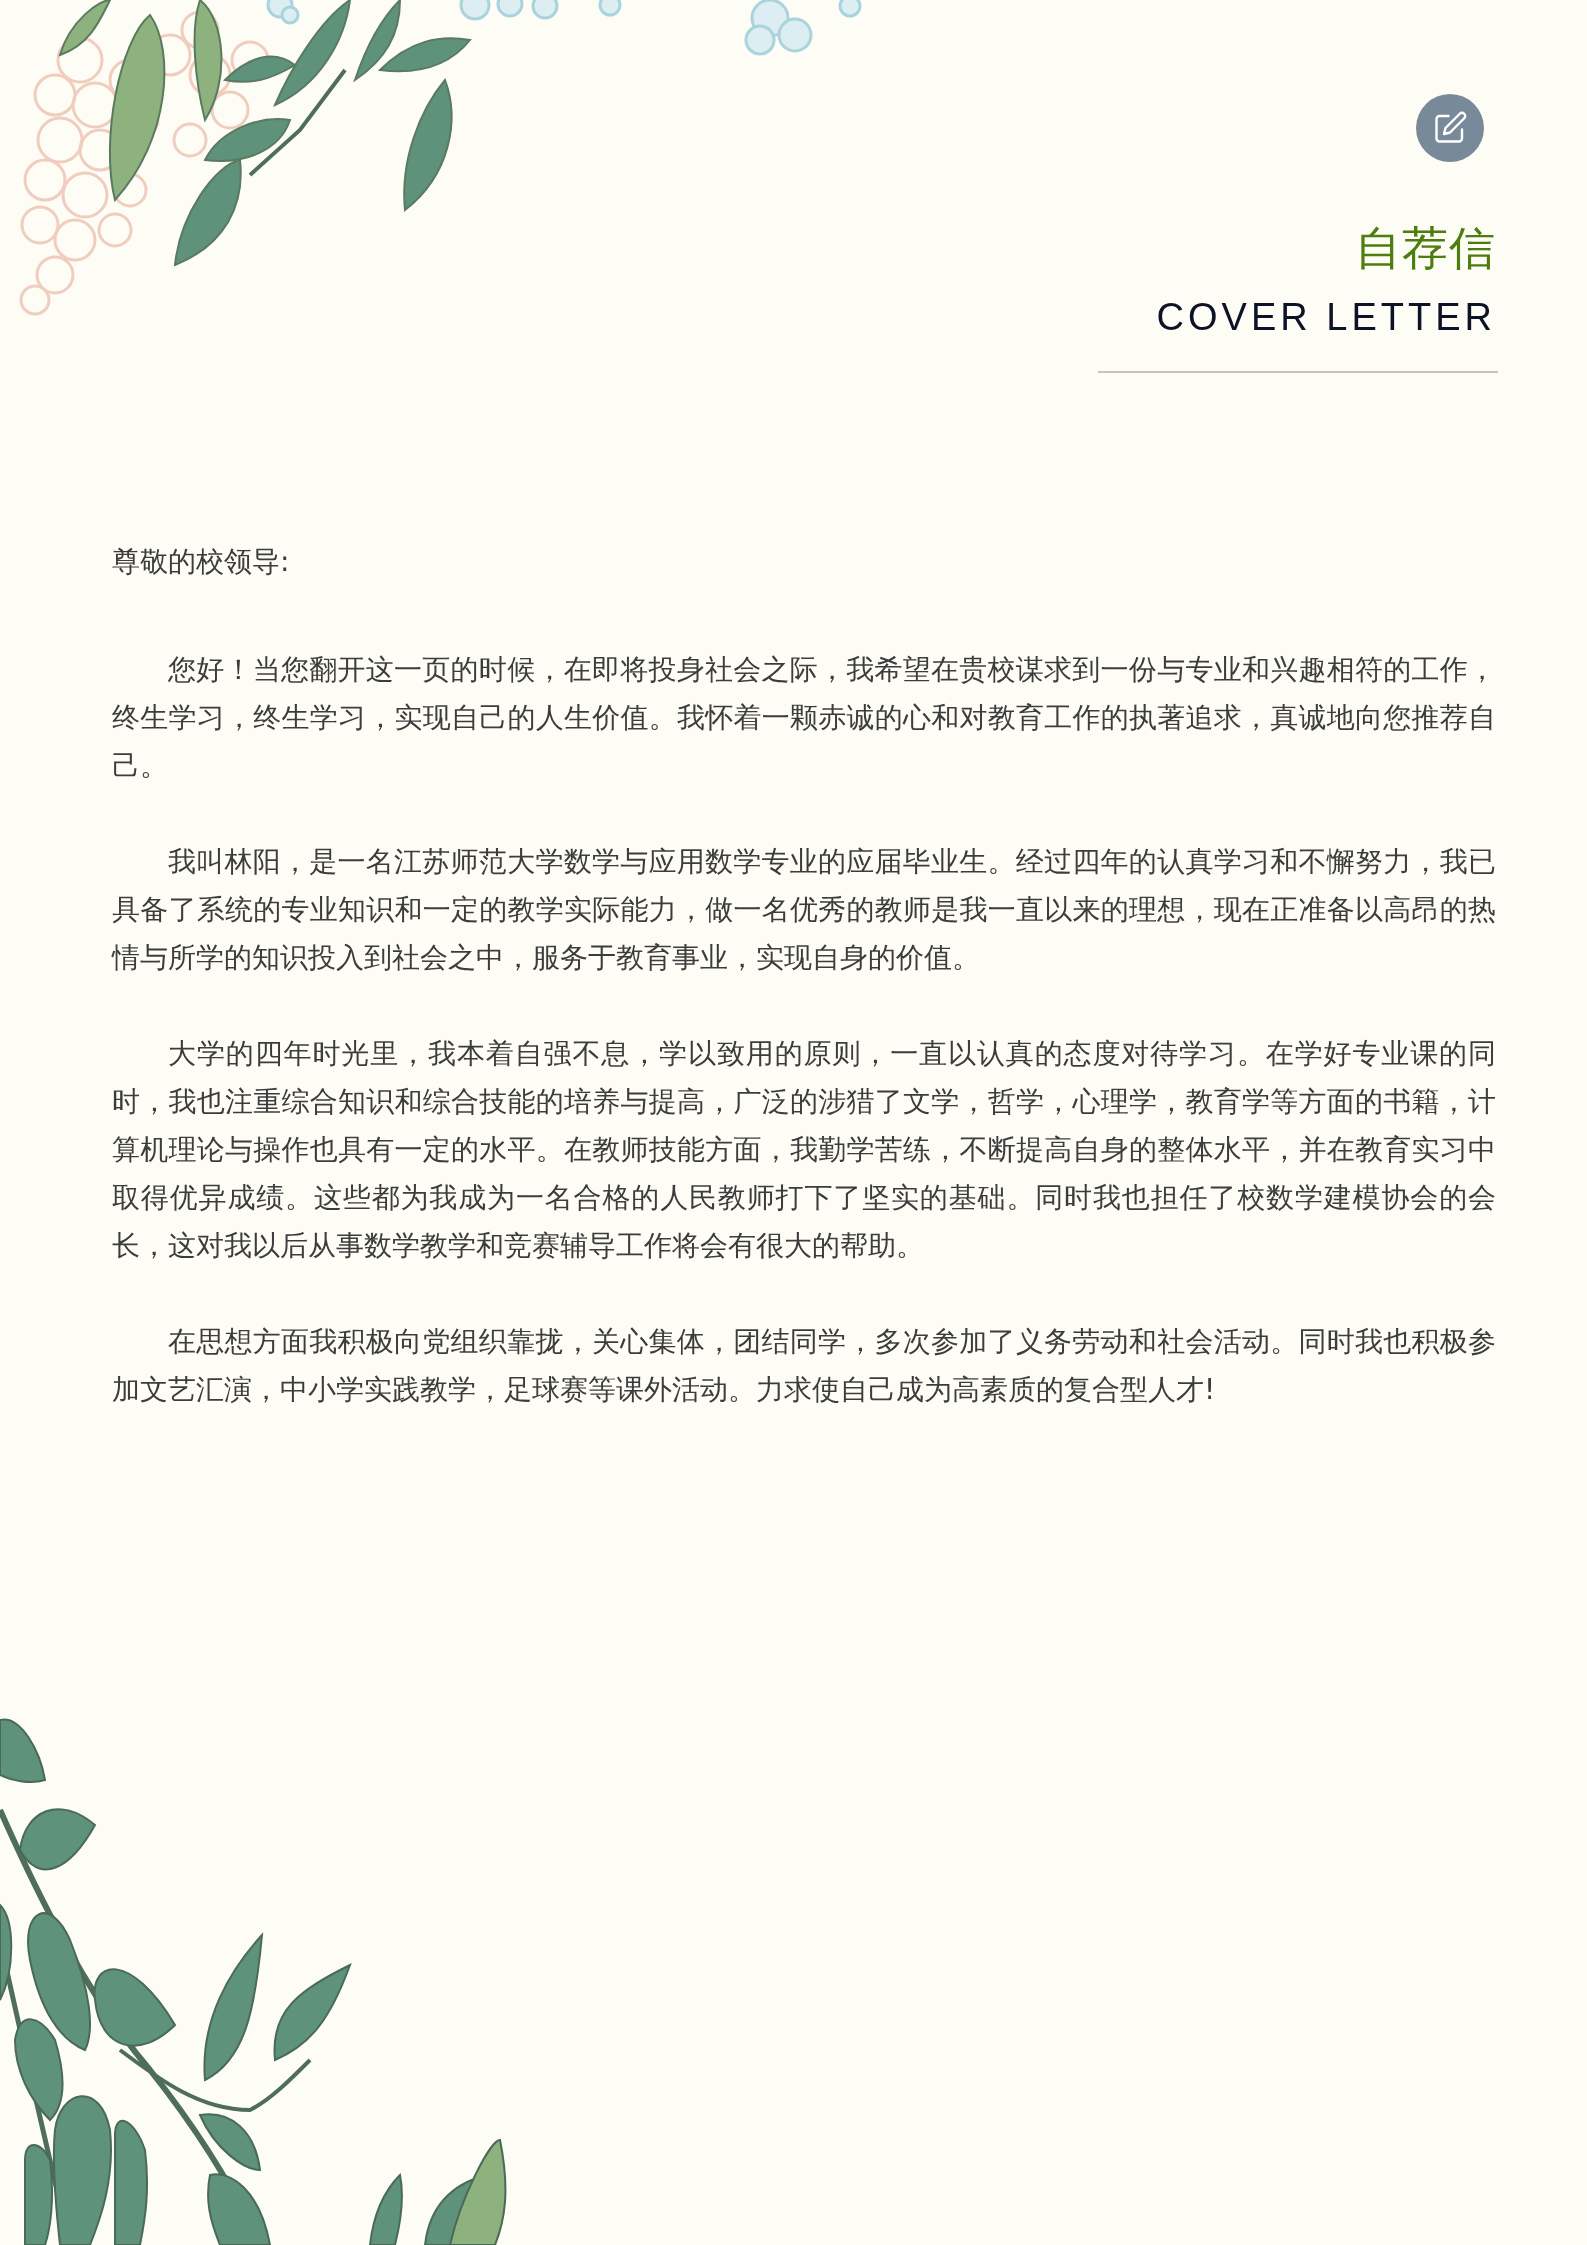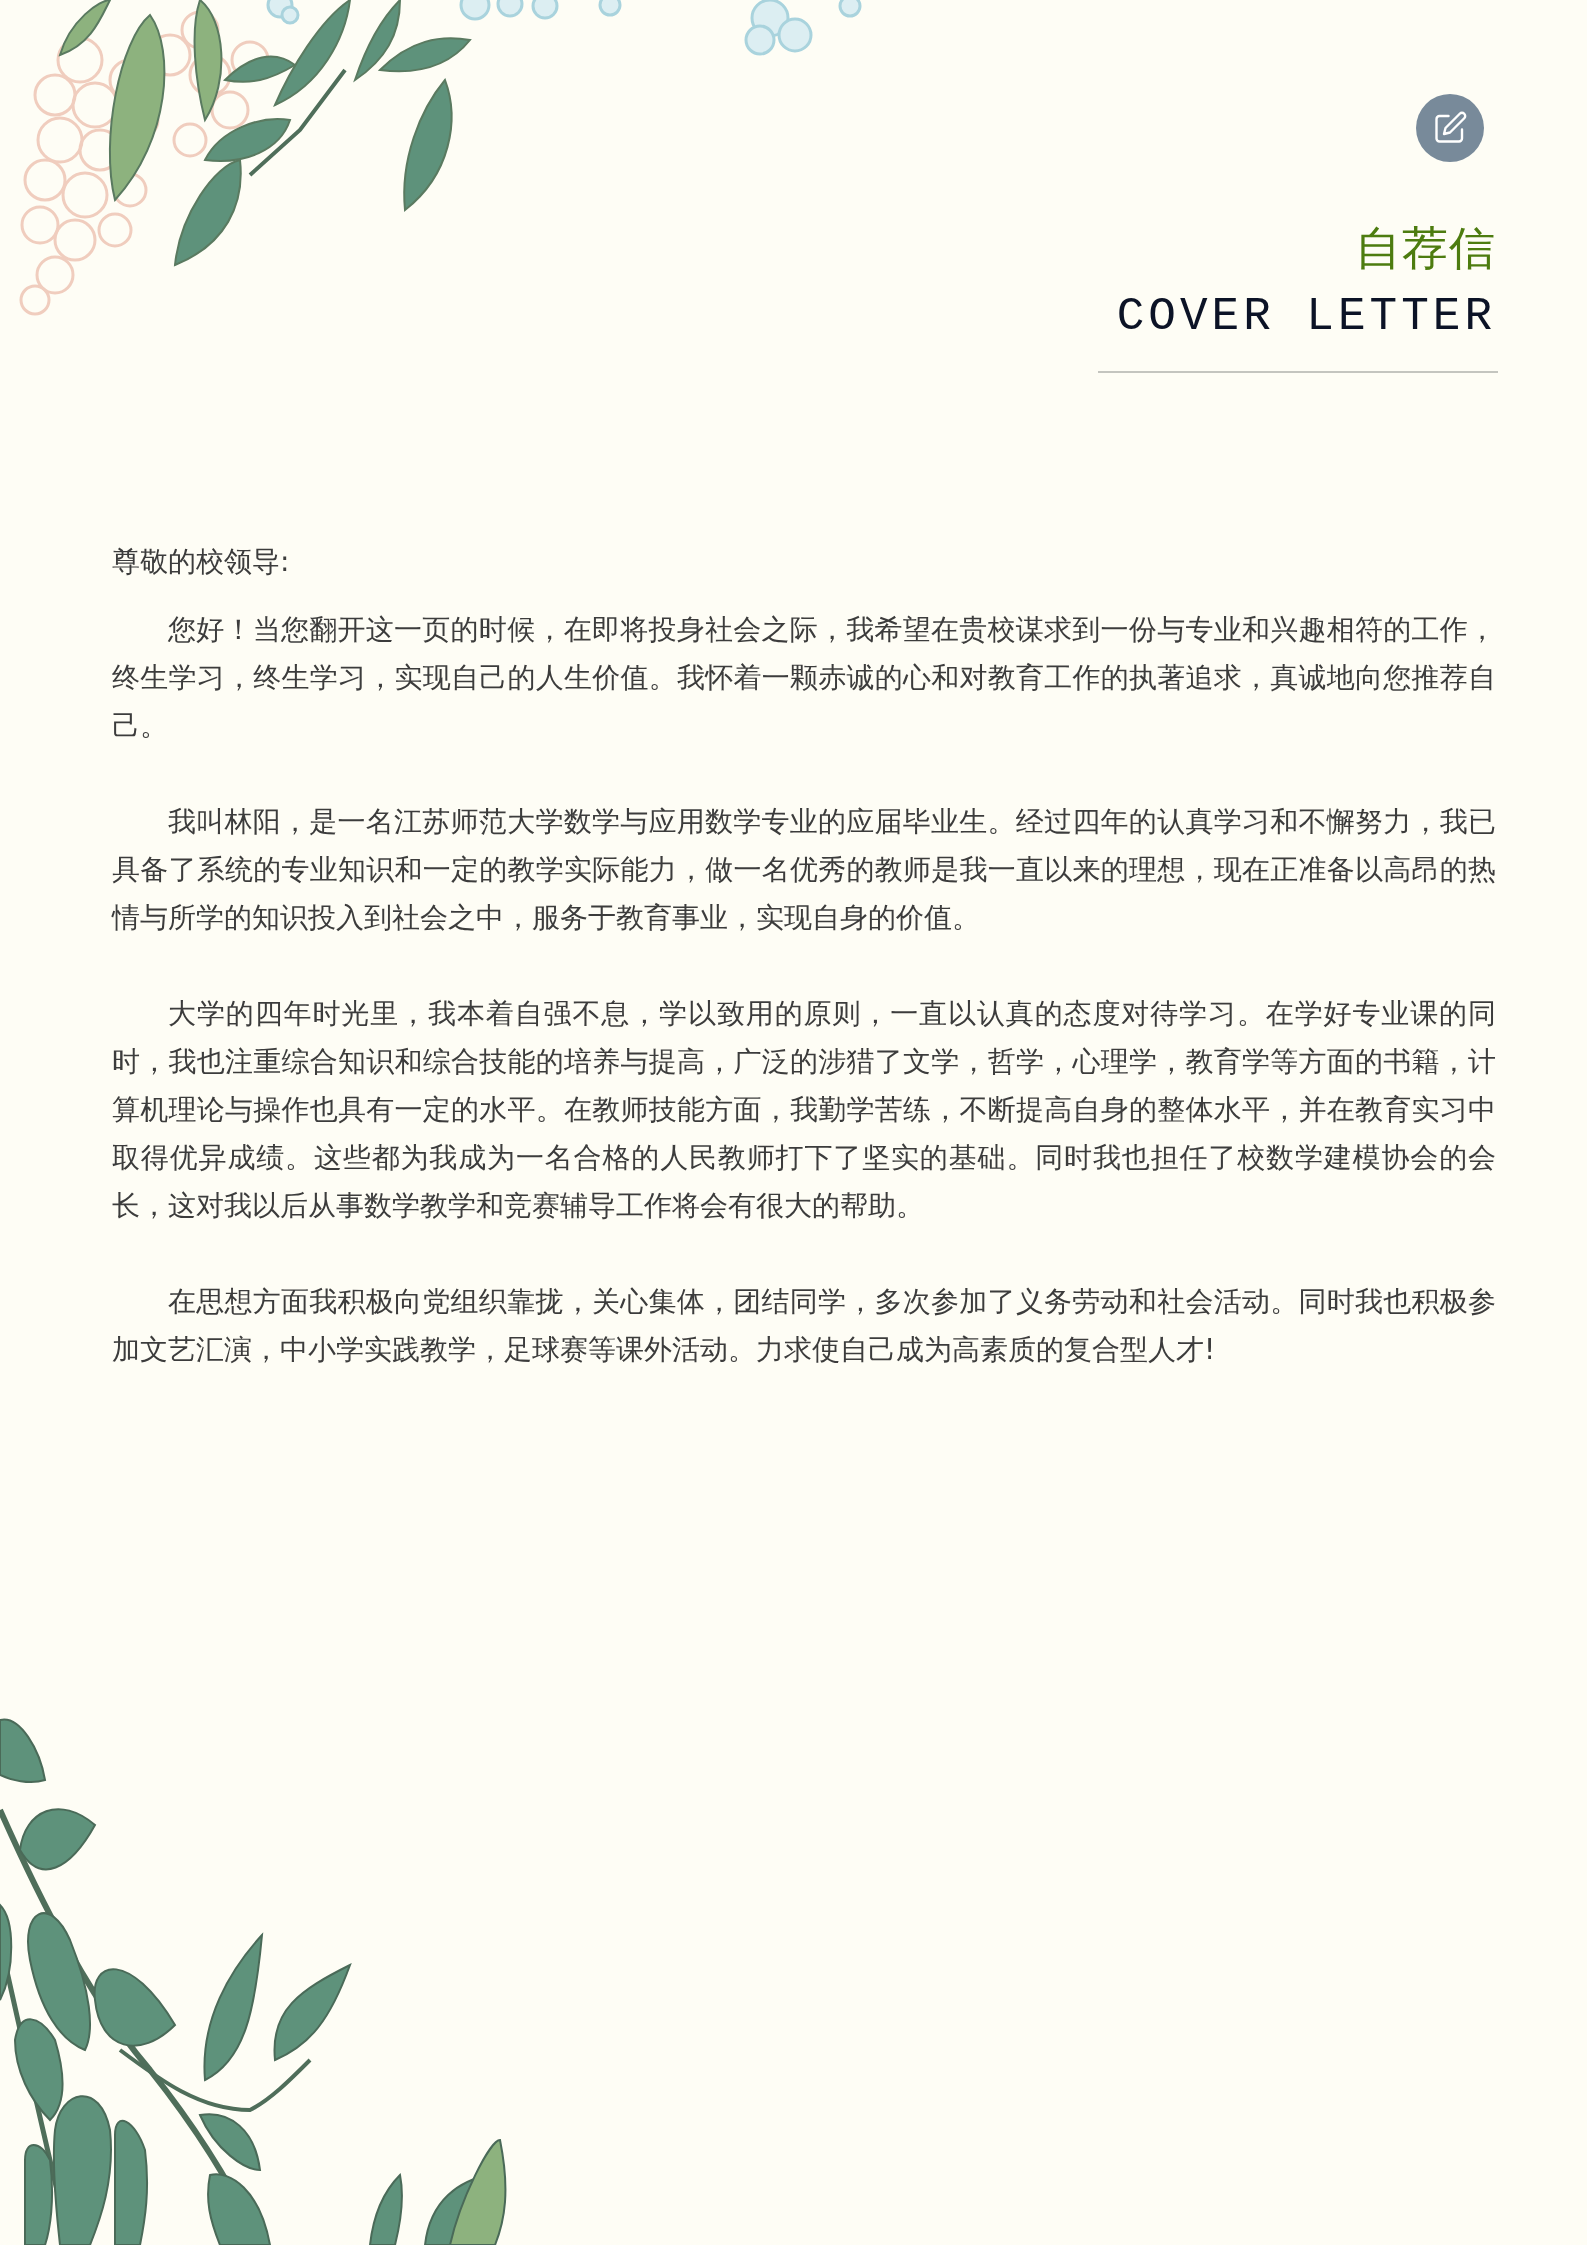--- a/index.html
+++ b/index.html
@@ -15,32 +15,32 @@
     position:absolute; left:1416px; top:94px; width:68px; height:68px;
     border-radius:50%; background:#788A9A;
     display:flex; align-items:center; justify-content:center; cursor:pointer;
   }
   .title-zh {
     position:absolute; right:91px; top:220px;
     font-size:46px; color:#4d7c0f; letter-spacing:1px; line-height:56px;
   }
   .title-en {
     position:absolute; right:91px; top:294px;
-    font-family:Liberation Mono, monospace;
-    font-size:46px; color:#0c1326; letter-spacing:4px; line-height:46px;
+    font-family:Liberation Sans, sans-serif;
+    font-size:38px; color:#0c1326; letter-spacing:4px; line-height:46px;
   }
   .title-rule {
     position:absolute; left:1098px; top:371px; width:400px; height:2px; background:#c4c5bf;
   }
   .letter {
     position:absolute; left:112px; top:538px; width:1384px;
     font-size:28px; line-height:48px; color:#3c3c3c;
     text-align:justify;
   }
-  .greeting { margin:0 0 20px 0; }
+  .greeting { margin:0 0 60px 0; }
   .para { margin:0 0 48px 0; text-indent:56px; }
 </style>
 </head>
 <body>
 
 <svg class="deco deco-top" viewBox="0 0 900 340">
   <g fill="none" stroke="#F0CDBE" stroke-width="3">
     <circle cx="80" cy="60" r="22"></circle>
       <circle cx="55" cy="95" r="20"></circle>
       <circle cx="95" cy="105" r="22"></circle>

